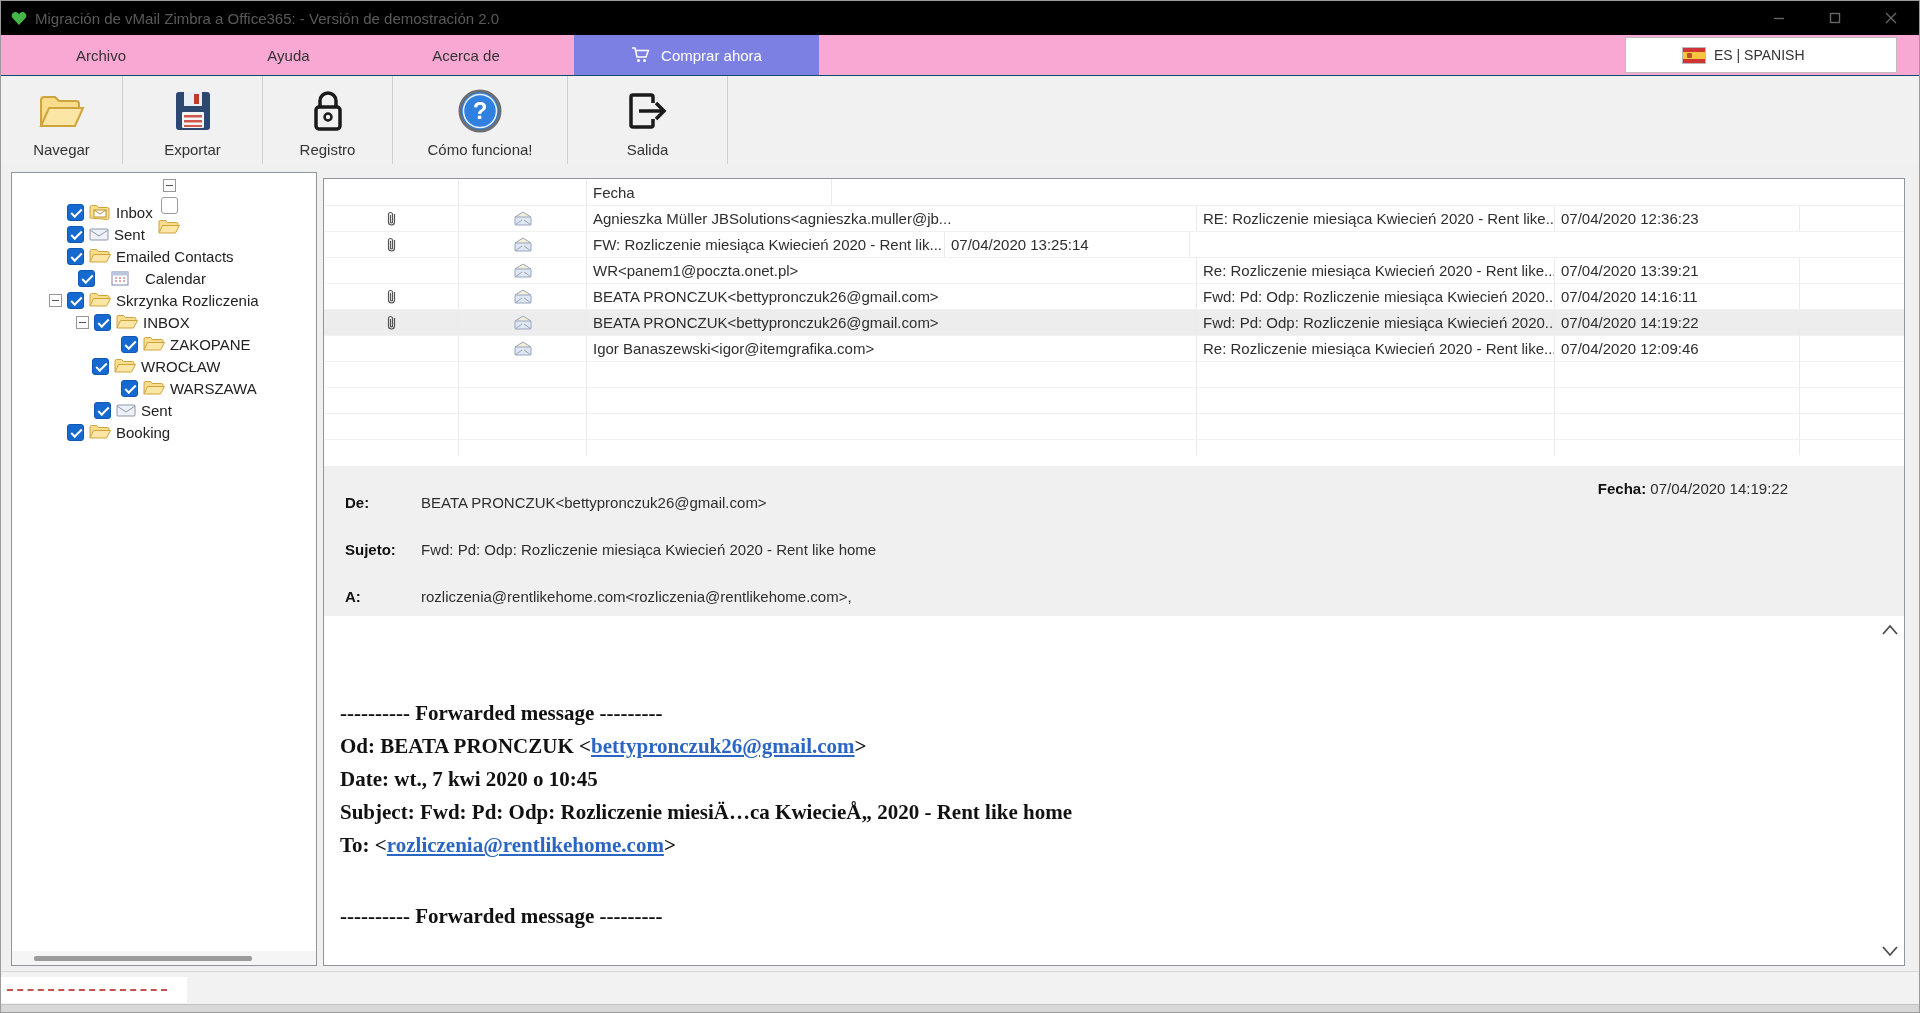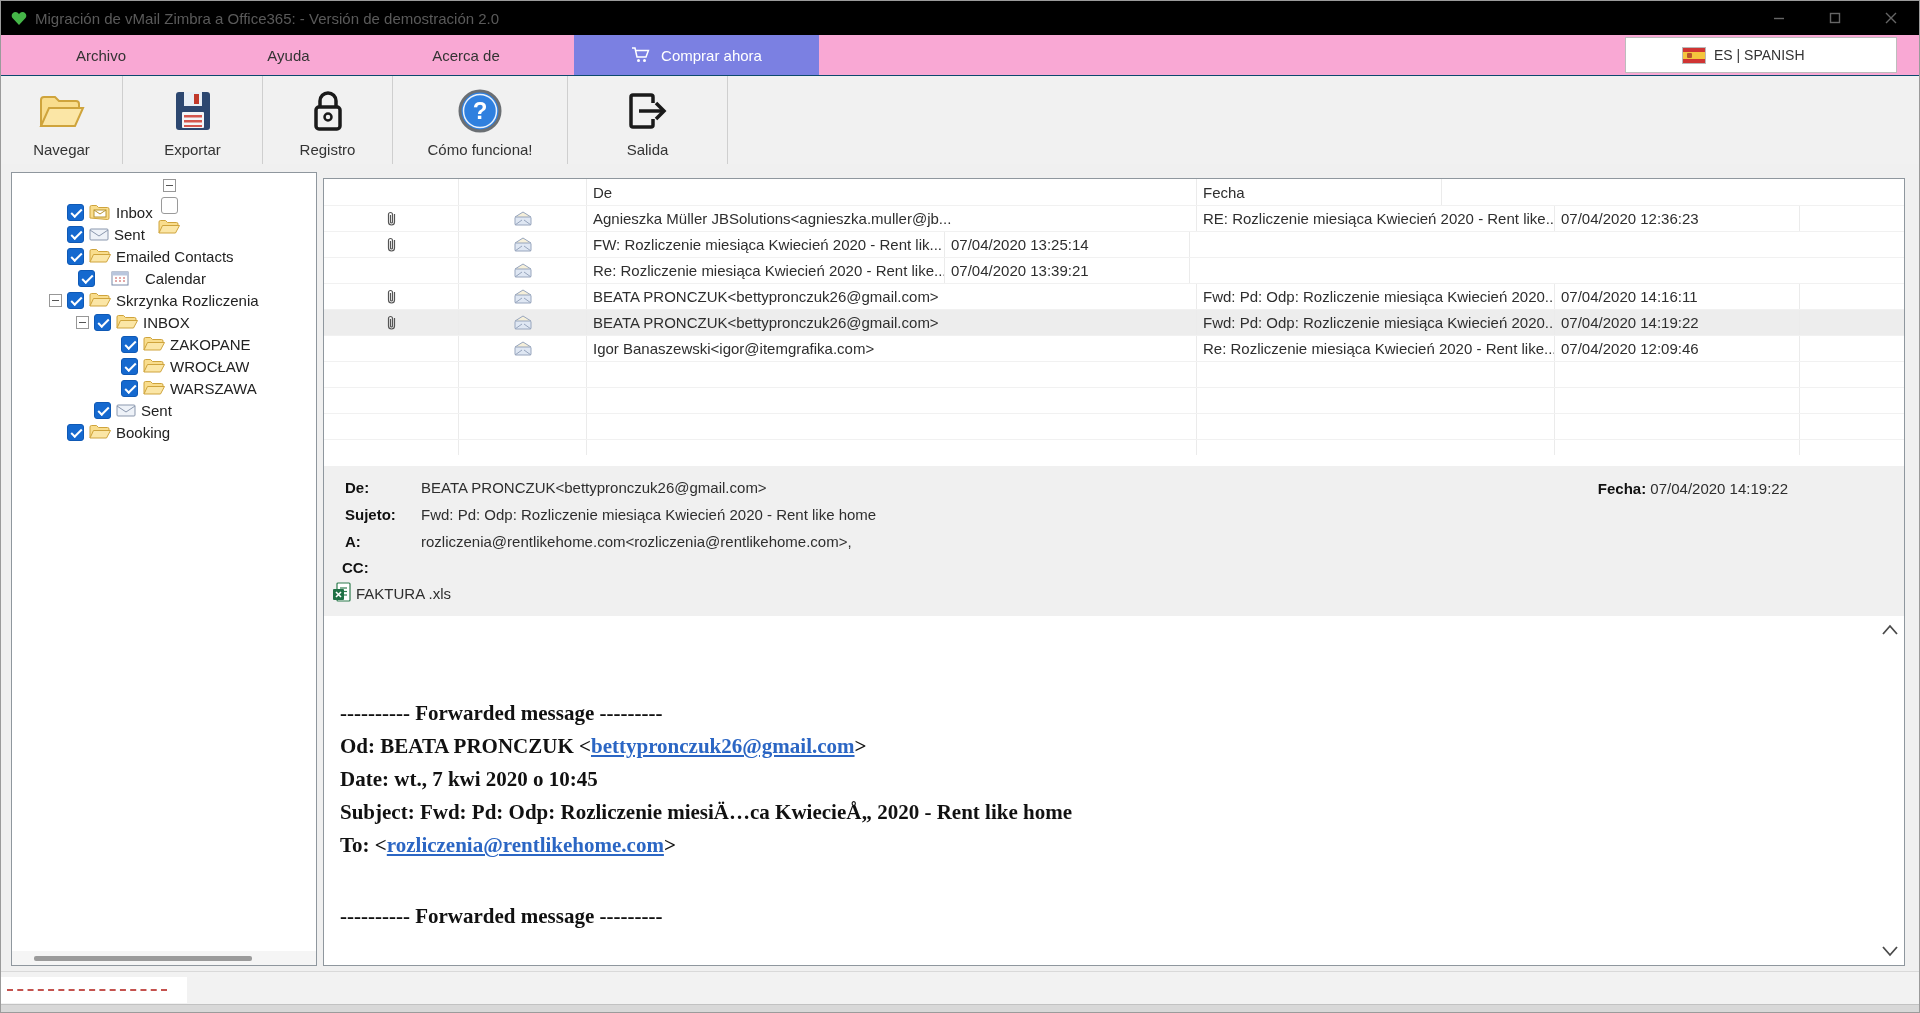--- a/index.html
+++ b/index.html
@@ -46,21 +46,21 @@
   .cell{height:100%;display:flex;align-items:center;box-sizing:border-box;border-right:1px solid #ebebeb;overflow:hidden;white-space:nowrap;}
   .c1{width:135px;justify-content:center;}
   .c2{width:128px;justify-content:center;}
   .c3{width:610px;padding-left:6px;}
   .c4{width:358px;padding-left:6px;}
   .c5{width:245px;padding-left:6px;}
   .c6{flex:1;border-right:none;}
   .gap{height:11px;background:#fff;flex:0 0 auto;}
   
   .detail{height:150px;flex:0 0 auto;background:#f0f0f0;position:relative;font-size:15px;color:#2e2e2e;padding-top:8px;box-sizing:border-box;}
-  .drow{display:flex;height:27px;align-items:center;}
+  .drow{display:flex;height:27px;align-items:flex-start;margin-top:20px;}
   .dlabel{width:76px;margin-left:21px;font-weight:bold;color:#111;}
   .dval{white-space:nowrap;}
   .fecha{position:absolute;right:116px;top:14px;}
   .fecha b{color:#111;}
   .attach-row{display:flex;align-items:center;gap:4px;margin:3px 0 0 8px;}
   
   .bodyarea{flex:1;background:#fff;position:relative;font-family:"Liberation Serif","DejaVu Serif",serif;font-size:21px;color:#111;font-weight:bold;}
   .bodytext{position:absolute;left:16px;top:84px;}
   .bodytext p{margin:0 0 6px 0;line-height:27px;}
   .bodytext a{color:#2b66c4;text-decoration:underline;}
@@ -295,21 +295,21 @@
     <span class="tree-cb checked"></span>
     <span class="ticon">
               <svg width="22" height="16" viewBox="0 0 22 16">
                 <path d="M1 14 V3 a1.5 1.5 0 0 1 1.5 -1.5 h5 l2 2 h9 a1.5 1.5 0 0 1 1.5 1.5 v2" fill="#f9dd8d" stroke="#cfa43c"></path>
                 <path d="M1 14 L4.5 6.5 h17 L17.5 14 z" fill="#fbe6a6" stroke="#cfa43c"></path>
               </svg>
             </span>
 
     <span class="tree-label">ZAKOPANE</span>
   </div>
-          <div class="tree-row" style="padding-left: 91px;">
+          <div class="tree-row" style="padding-left: 62px;">
     <span class="tree-expander" style="visibility: hidden;"></span>
     <span class="tree-cb checked"></span>
     <span class="ticon">
               <svg width="22" height="16" viewBox="0 0 22 16">
                 <path d="M1 14 V3 a1.5 1.5 0 0 1 1.5 -1.5 h5 l2 2 h9 a1.5 1.5 0 0 1 1.5 1.5 v2" fill="#f9dd8d" stroke="#cfa43c"></path>
                 <path d="M1 14 L4.5 6.5 h17 L17.5 14 z" fill="#fbe6a6" stroke="#cfa43c"></path>
               </svg>
             </span>
 
     <span class="tree-label">WROCŁAW</span>
@@ -356,21 +356,20 @@
           <div class="hthumb"></div>
         </div>
     </div>
 
     <div class="content">
 
       <div class="mail-list">
         <div class="lrow lhead">
           <div class="cell c1"></div>
           <div class="cell c2"></div>
-          <div class="cell c3">De</div>
           <div class="cell c5">Fecha</div>
           <div class="cell c6"></div>
         </div>
         <div id="rowsBox">
             <div class="lrow">
     <div class="cell c1">
                 <span class="pclip">
                   <svg width="11" height="17" viewBox="0 0 11 17">
                     <path d="M8.5 4 v8 a3 3 0 0 1 -6 0 V4.5 a2 2 0 0 1 4 0 V12 a1 1 0 0 1 -2 0 V5" fill="none" stroke="#555" stroke-width="1.2"></path>
                   </svg>
@@ -421,20 +420,21 @@
               </div>
     <div class="cell c2">
                 <span>
                   <svg width="20" height="15" viewBox="0 0 20 15">
                     <path d="M2 6 L10 1 L18 6" fill="#f5efda" stroke="#97a5bd"></path>
                     <rect x="2" y="6" width="16" height="8" rx="1" fill="#dfe7f3" stroke="#97a5bd"></rect>
                     <path d="M2 14 l7 -5 M18 14 l-7 -5" stroke="#97a5bd" fill="none"></path>
                   </svg>
                 </span>
               </div>
+    <div class="cell c3">WR&lt;panem1@poczta.onet.pl&gt;</div>
     <div class="cell c4">Re: Rozliczenie miesiąca Kwiecień 2020 - Rent like...</div>
     <div class="cell c5">07/04/2020 13:39:21</div>
     <div class="cell c6"></div>
   </div>
             <div class="lrow">
     <div class="cell c1">
                 <span class="pclip">
                   <svg width="11" height="17" viewBox="0 0 11 17">
                     <path d="M8.5 4 v8 a3 3 0 0 1 -6 0 V4.5 a2 2 0 0 1 4 0 V12 a1 1 0 0 1 -2 0 V5" fill="none" stroke="#555" stroke-width="1.2"></path>
                   </svg>

